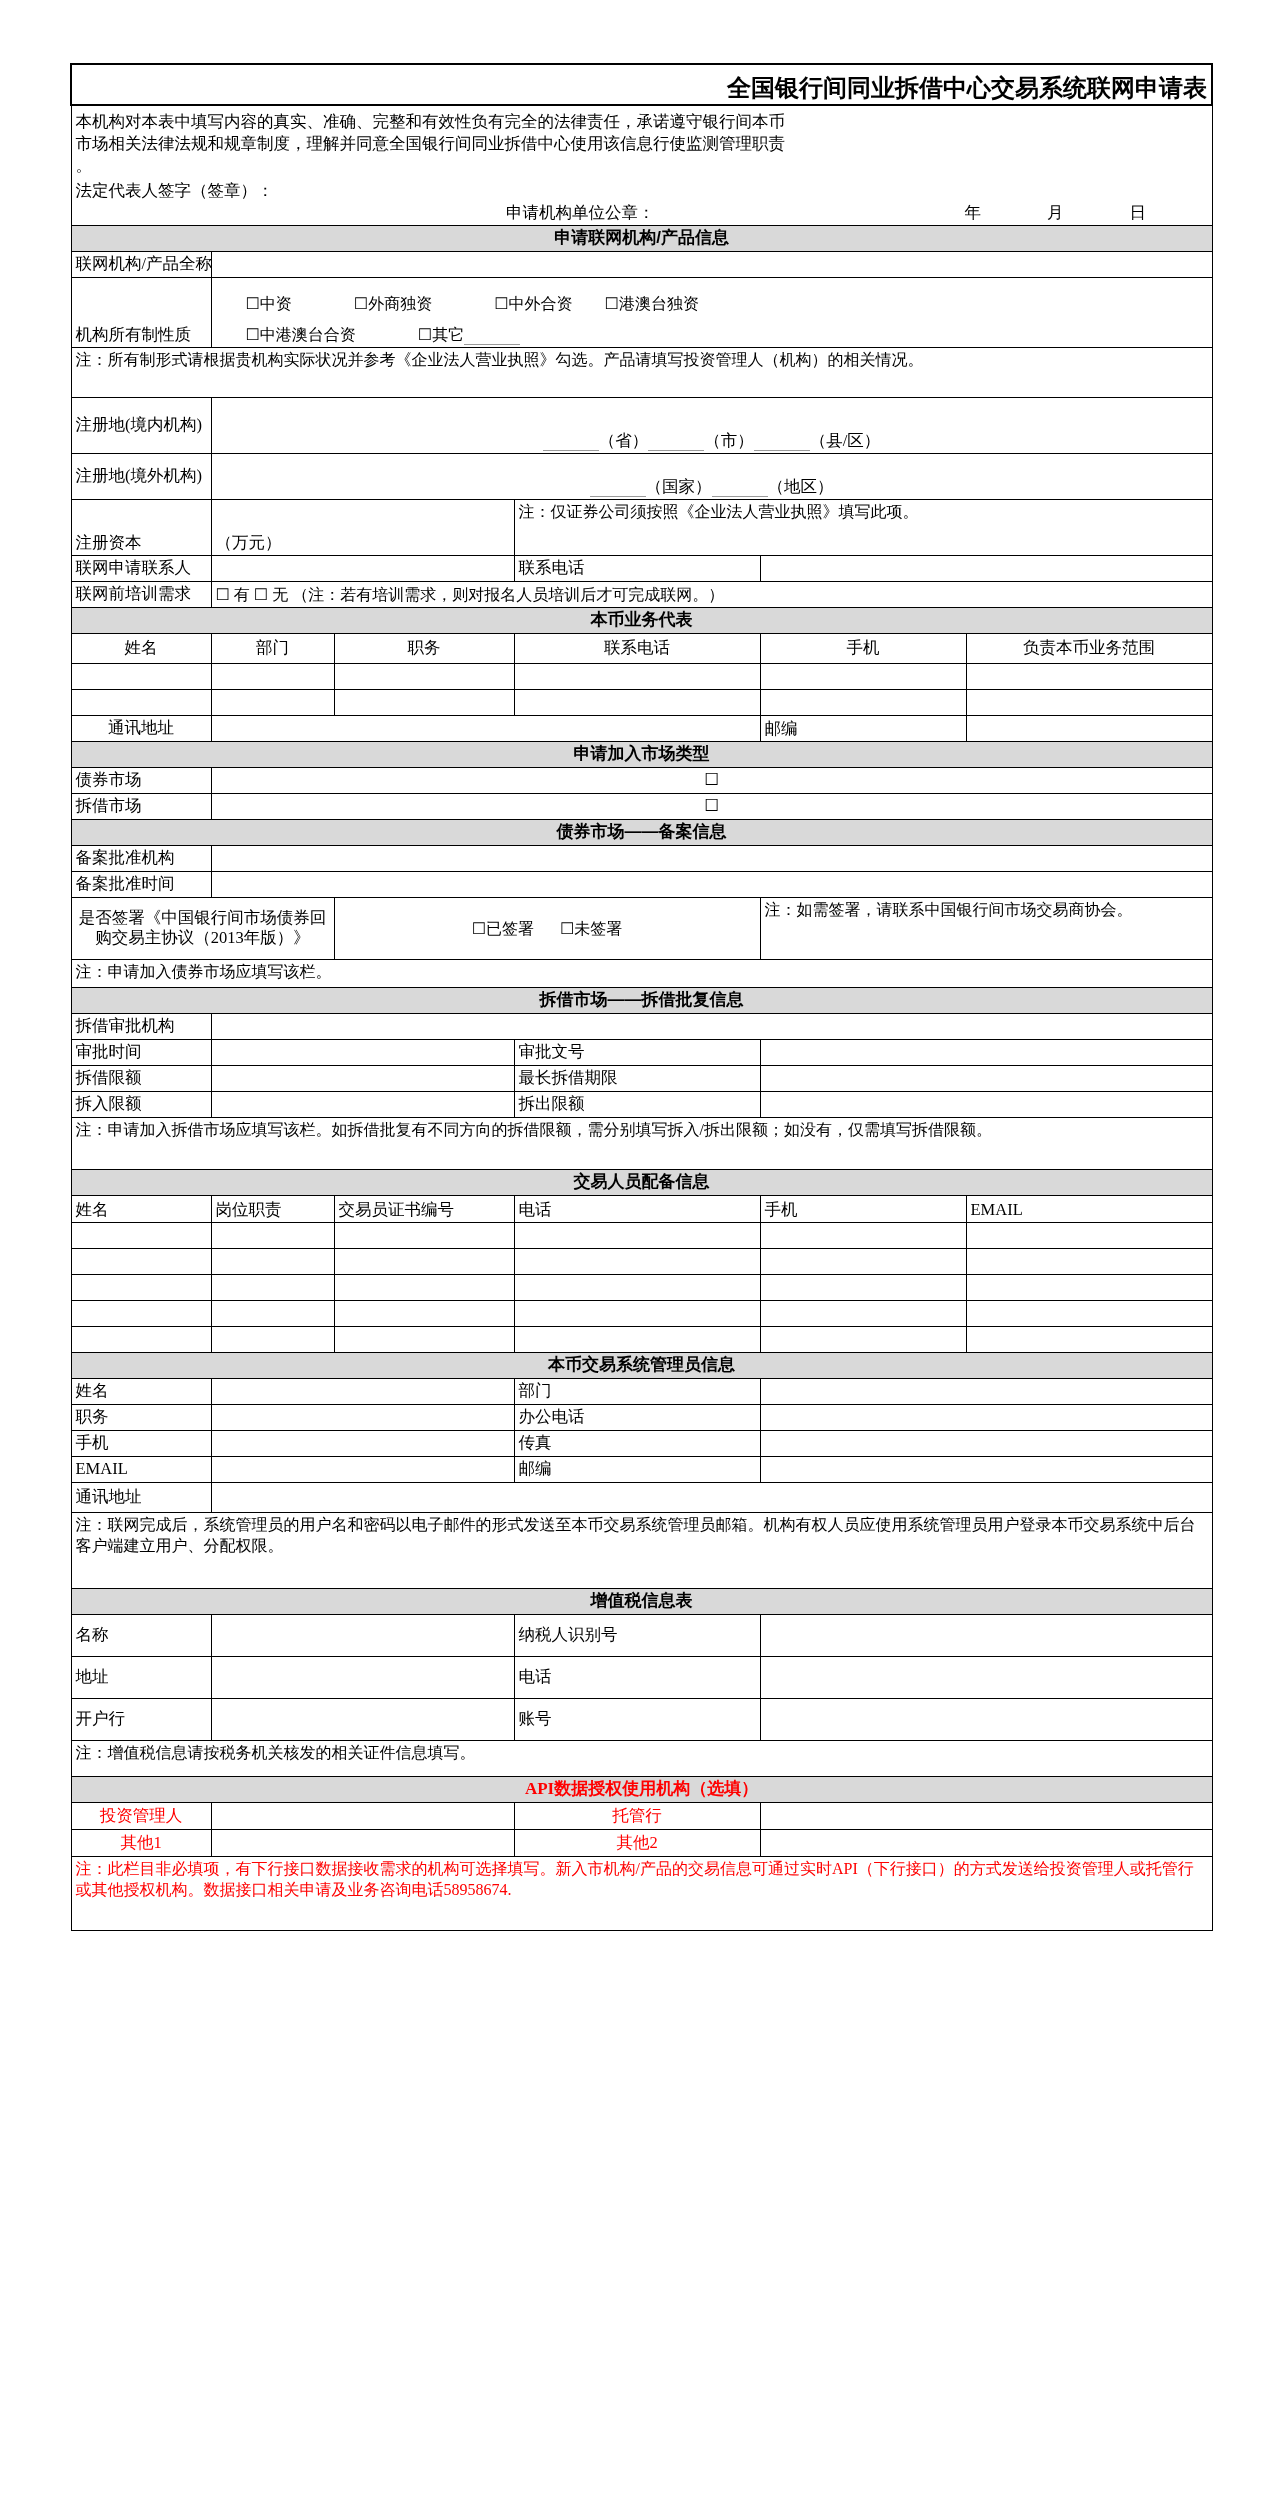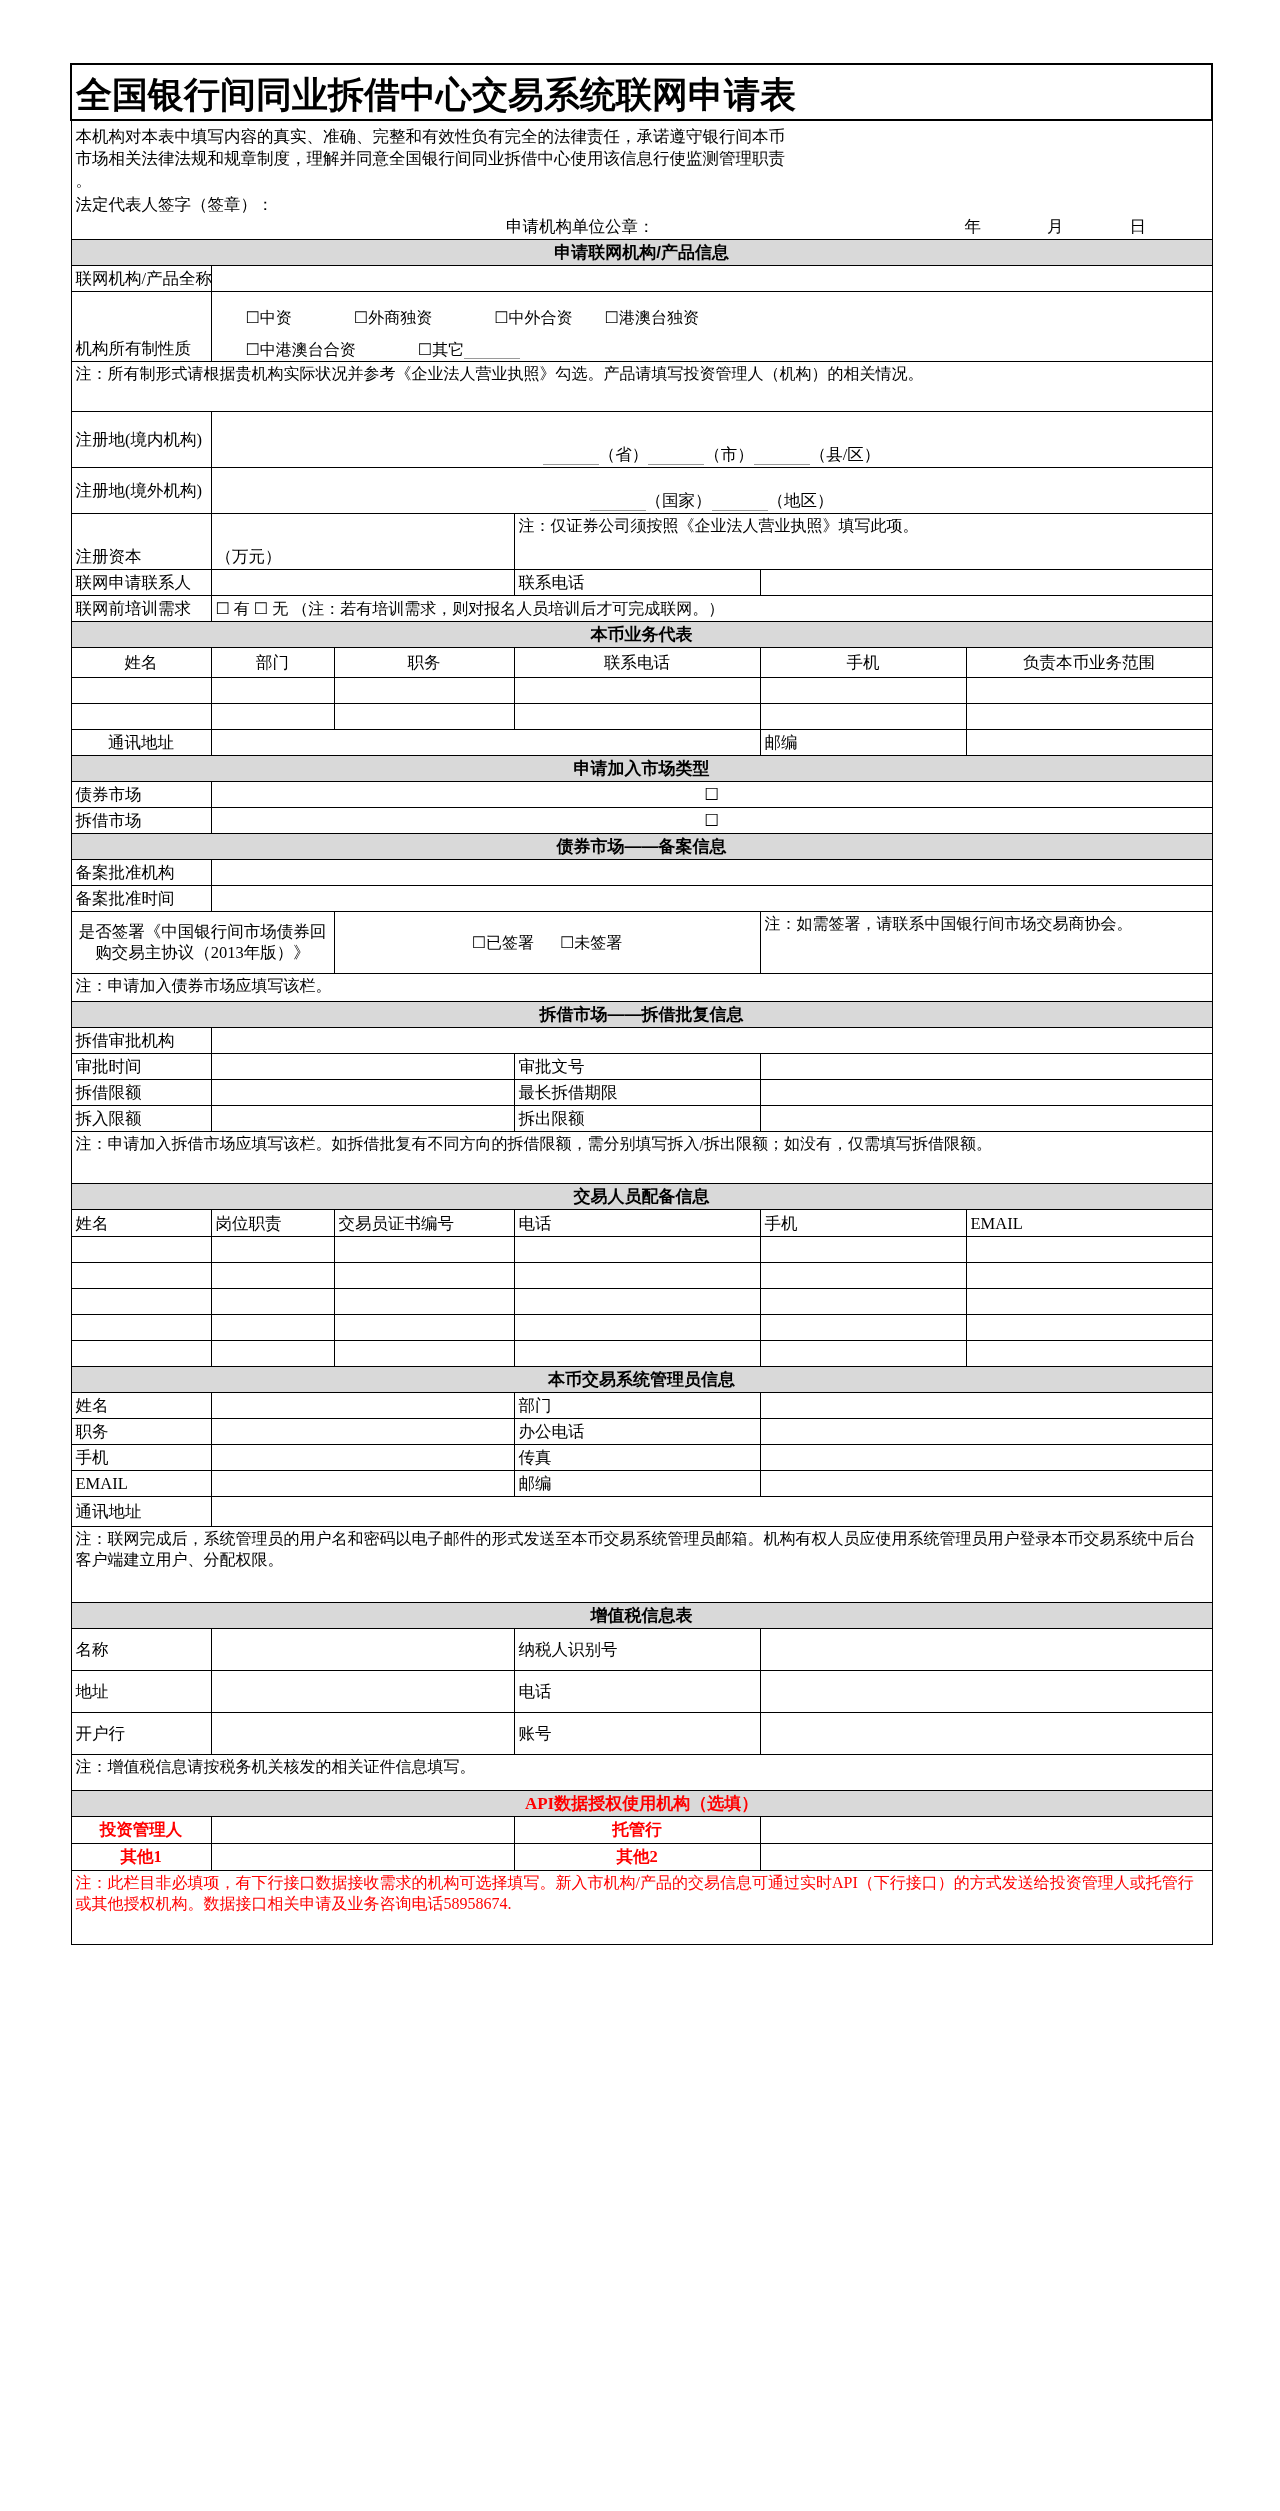--- a/index.html
+++ b/index.html
@@ -30,23 +30,23 @@
   }
   table.frm td {
     border: 1.6px solid #000;
     padding: 2px 4px;
     vertical-align: bottom;
     height: 26px;
   }
   
   .title-cell {
     border: 2.4px solid #000 !important;
-    text-align: left;
+    text-align: right;
     vertical-align: top !important;
-    font-size: 36px;
+    font-size: 24px;
     font-weight: bold;
     font-family: "Liberation Sans", "DejaVu Sans", sans-serif;
     height: 72px;
     padding-top: 8px !important;
   }
   .decl {
     vertical-align: top !important;
     padding-top: 4px !important;
     line-height: 1.34;
     font-family: "Liberation Sans", "DejaVu Sans", sans-serif;
@@ -76,21 +76,21 @@
   .note {
     vertical-align: top !important;
     padding-top: 2px !important;
     line-height: 1.30;
     font-size: 16px;
   }
   .note.red { color: #ff0000; }
   .ctr { text-align: center; vertical-align: middle !important; }
   .mid { vertical-align: middle !important; }
   .red { color: #ff0000; }
-  .bold { font-weight: bold; }
+  .bold { font-weight: normal; }
   .cbrow { vertical-align: bottom !important; }
   .cb { font-size: 16px; }
   .addr-line { text-align: center; }
   .blank-under { display:inline-block; width:56px; border-bottom:1.4px solid #9a9a9a; vertical-align: bottom; height: 14px;}
   .sm { font-size: 16px; }
   .wrapc { text-align:center; vertical-align: middle !important; line-height:1.25; }
   .clip { overflow: hidden; white-space: nowrap; }
 </style>
 </head>
 <body>

